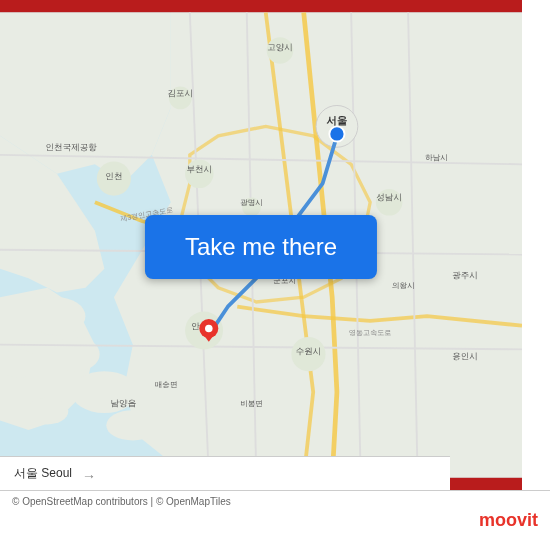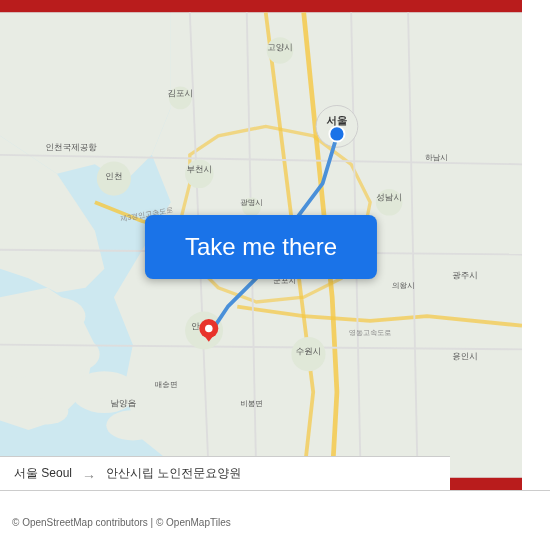--- a/index.html
+++ b/index.html
@@ -56,21 +56,20 @@
     }
 
     #bottom-bar {
       width: 550px;
       background: #fff;
       position: absolute;
       bottom: 0;
       left: 0;
       height: 60px;
       display: flex;
-      align-items: center;
       justify-content: space-between;
       padding: 0 12px;
       border-top: 1px solid #ccc;
     }
 
     .attribution {
       font-size: 10px;
       color: #666;
     }
 
@@ -190,19 +189,21 @@
   </svg>
 
   
   <button id="take-me-there-btn">Take me there</button>
 </div>
 
 <div id="bottom-bar">
   <div>
     <span class="attribution">© OpenStreetMap contributors | © OpenMapTiles</span>
   </div>
+  <div id="moovit-logo">
+    <span class="moovit-text">moovit</span>
+  </div>
 </div>
 
 <div style="position:absolute;bottom:60px;left:0;width:450px;background:#fff;border-top:1px solid #ccc;padding:8px 14px;display:flex;align-items:center;gap:6px;">
   <span class="origin-label">서울 Seoul</span>
   <span class="arrow-icon">→</span>
-  <span class="destination-label">안산시립 노인전문요양원</span>
 </div>
 
 </body></html>

